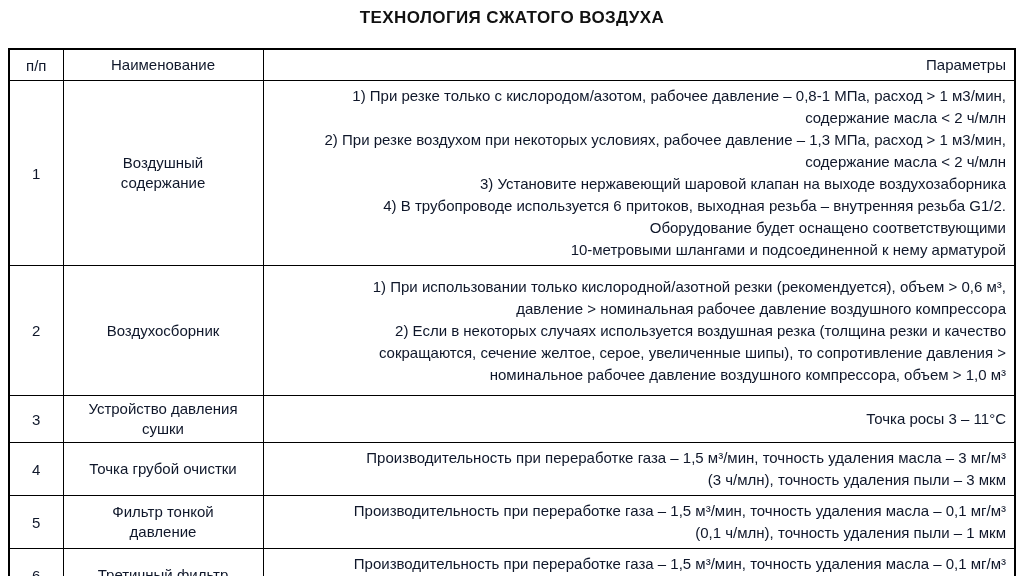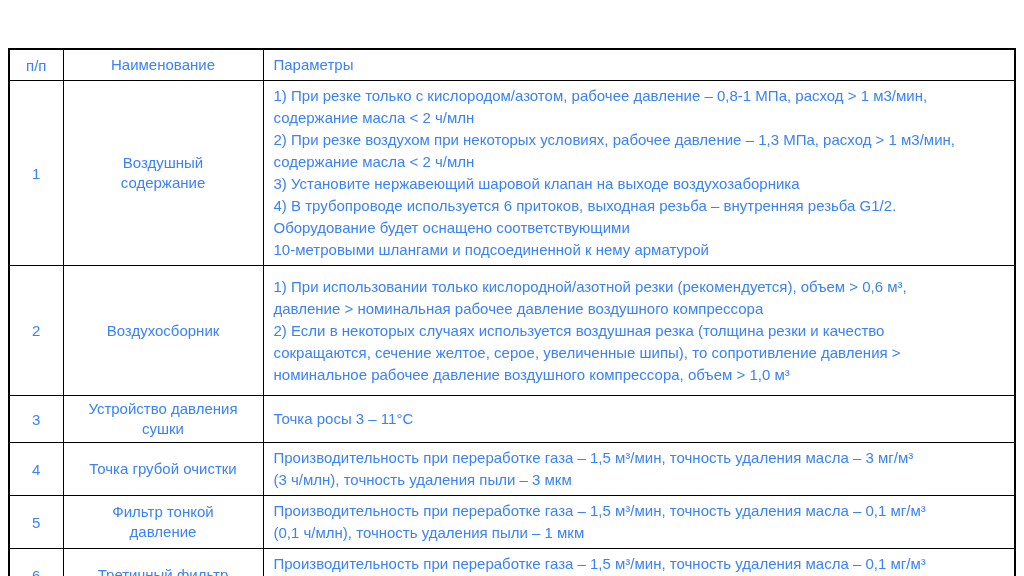--- a/index.html
+++ b/index.html
@@ -31,58 +31,59 @@
     left: 8px;
     top: 48px;
     width: 1008px;
     border-collapse: collapse;
     table-layout: fixed;
     border: 2px solid #000000;
   }
   table.spec-table th,
   table.spec-table td {
     border: 1px solid #000000;
-    color: #3b82f6;
+    color: #0f172a;
     font-size: 15px;
     font-weight: normal;
     vertical-align: middle;
     overflow: hidden;
   }
   col.c-num  { width: 54px;  }
   col.c-name { width: 200px; }
   col.c-par  { width: auto;  }
   .cell-num {
     text-align: center;
     padding: 2px;
   }
   .cell-name {
     text-align: center;
     padding: 2px 22px;
     line-height: 20px;
     white-space: pre-line;
   }
   .cell-params {
-    text-align: left;
+    text-align: right;
     padding: 4px 8px 4px 10px;
     line-height: 22px;
     white-space: pre-line;
   }
   tr.hdr       { height: 30px; }
   tr.row-1     { height: 177px; }
   tr.row-2     { height: 130px; }
   tr.row-3     { height: 47px; }
   tr.row-4     { height: 46px; }
   tr.row-5     { height: 46px; }
   tr.row-6     { height: 44px; }
 </style>
 </head>
 <body>
 
 <div class="page">
 
+  <div class="doc-title">ТЕХНОЛОГИЯ СЖАТОГО ВОЗДУХА</div>
 
   <table class="spec-table">
     <colgroup>
       <col class="c-num">
       <col class="c-name">
       <col class="c-par">
     </colgroup>
     <thead>
       <tr class="hdr">
         <th class="cell-num">п/п</th>

